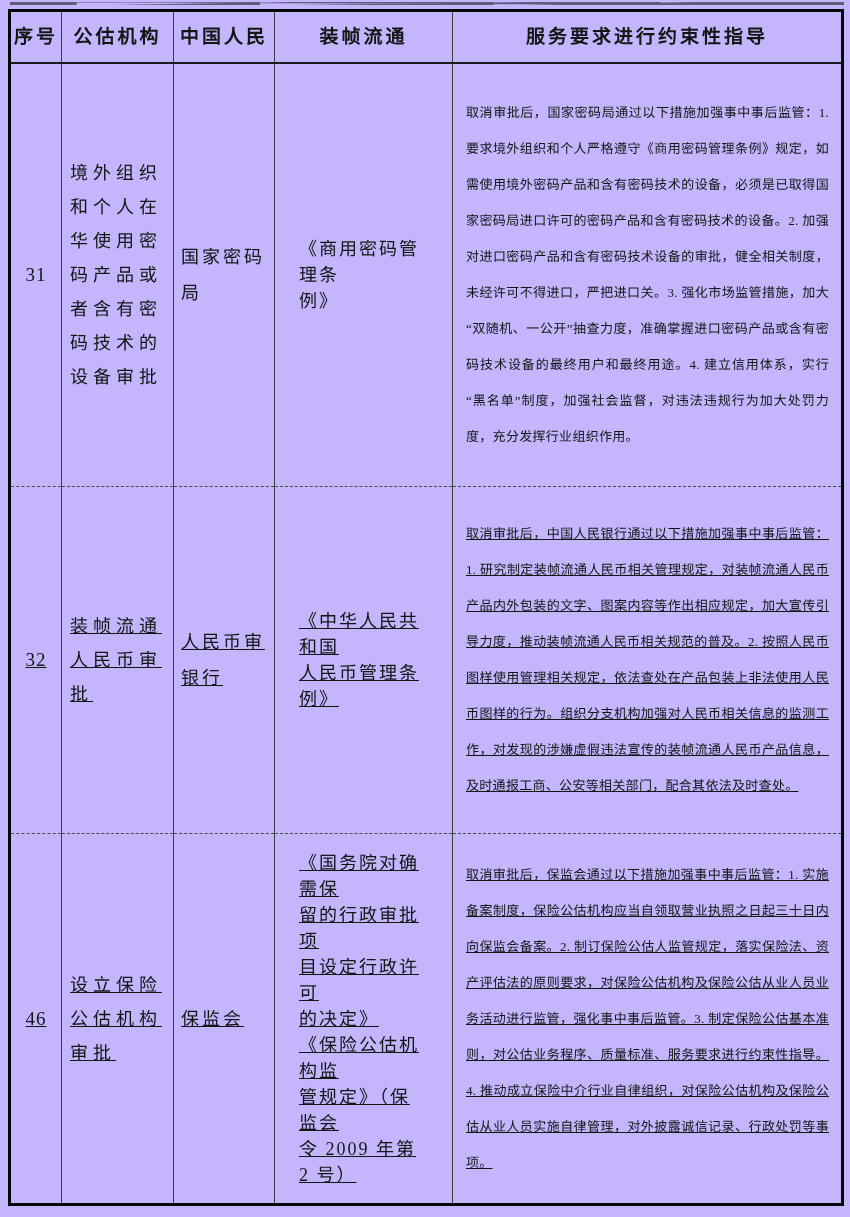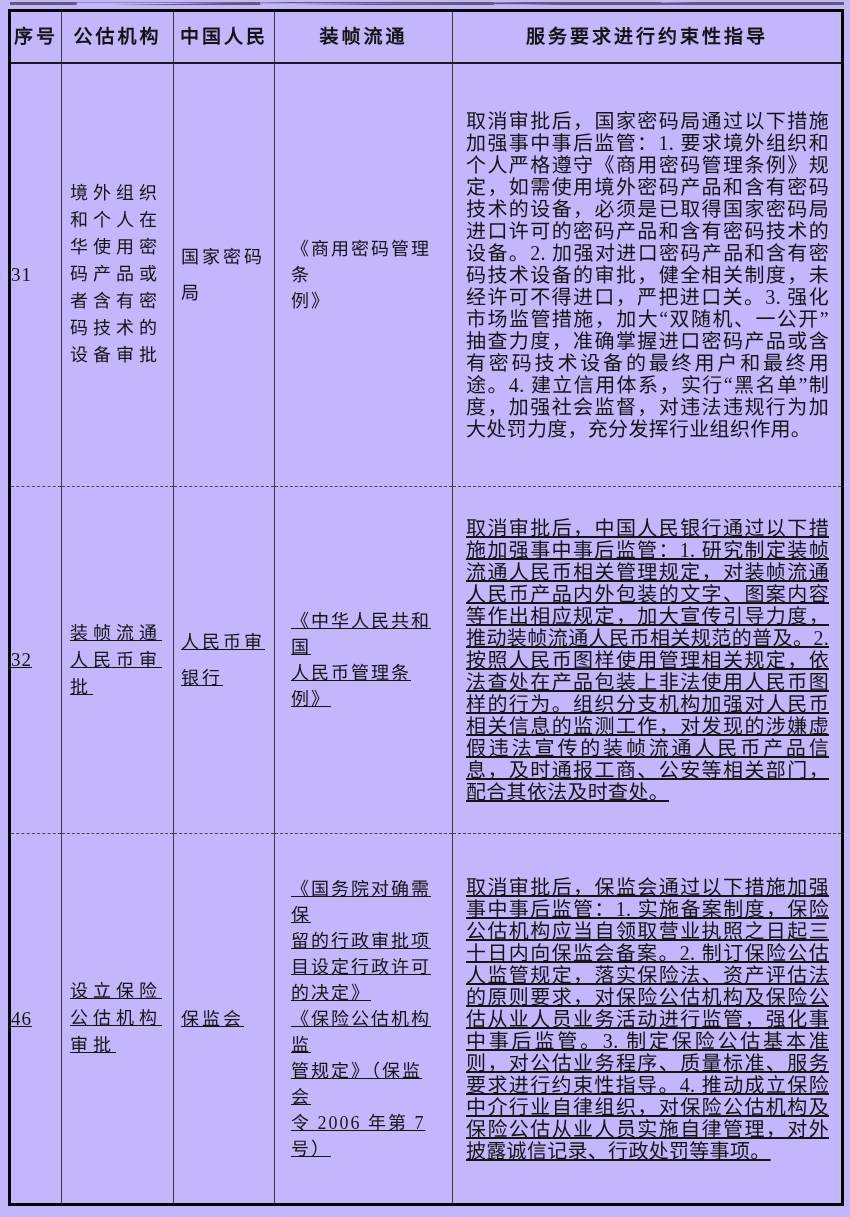--- a/index.html
+++ b/index.html
@@ -53,45 +53,46 @@
     font-weight: bold;
     font-size: 19px;
     text-align: center;
     letter-spacing: 3px;
     border-bottom: 2px solid #1a1a1a;
     padding: 4px 2px;
   }
   tbody tr + tr td { border-top: 1px dashed #4a4a4a; text-decoration: underline; }
 
   td.cell-no {
+    text-align: center;
     font-size: 19px;
     letter-spacing: 1px;
   }
   td.cell-name {
     white-space: pre-line;
     padding: 16px 8px;
     letter-spacing: 5px;
-    line-height: 27px;
+    line-height: 34px;
   }
   td.cell-dept {
     white-space: pre-line;
     padding: 6px 7px;
     letter-spacing: 3px;
     line-height: 36px;
   }
   td.cell-basis {
     white-space: pre-line;
-    padding: 6px 16px;
+    padding: 6px 24px;
     letter-spacing: 2px;
     line-height: 26px;
   }
   td.cell-measures {
     padding: 14px 12px 14px 13px;
-    font-size: 20px;
-    line-height: 22px;
+    font-size: 13px;
+    line-height: 36px;
     text-align: justify;
     letter-spacing: 0.3px;
   }
   tr.row-31 td { height: 424px; }
   tr.row-32 td { height: 347px; }
   tr.row-33 td { height: 371px; }
 </style>
 </head>
 <body>
 
@@ -147,18 +148,18 @@
         <td class="cell-name">设立保险
 公估机构
 审批</td>
         <td class="cell-dept">保监会</td>
         <td class="cell-basis">《国务院对确需保
 留的行政审批项
 目设定行政许可
 的决定》
 《保险公估机构监
 管规定》（保监会
-令 2006 年第 7 号）</td>
+令 2009 年第 2 号）</td>
         <td class="cell-measures">取消审批后，保监会通过以下措施加强事中事后监管：1. 实施备案制度，保险公估机构应当自领取营业执照之日起三十日内向保监会备案。2. 制订保险公估人监管规定，落实保险法、资产评估法的原则要求，对保险公估机构及保险公估从业人员业务活动进行监管，强化事中事后监管。3. 制定保险公估基本准则，对公估业务程序、质量标准、服务要求进行约束性指导。4. 推动成立保险中介行业自律组织，对保险公估机构及保险公估从业人员实施自律管理，对外披露诚信记录、行政处罚等事项。</td>
       </tr>
     </tbody>
   </table>
 </div>
 
 </body></html>

